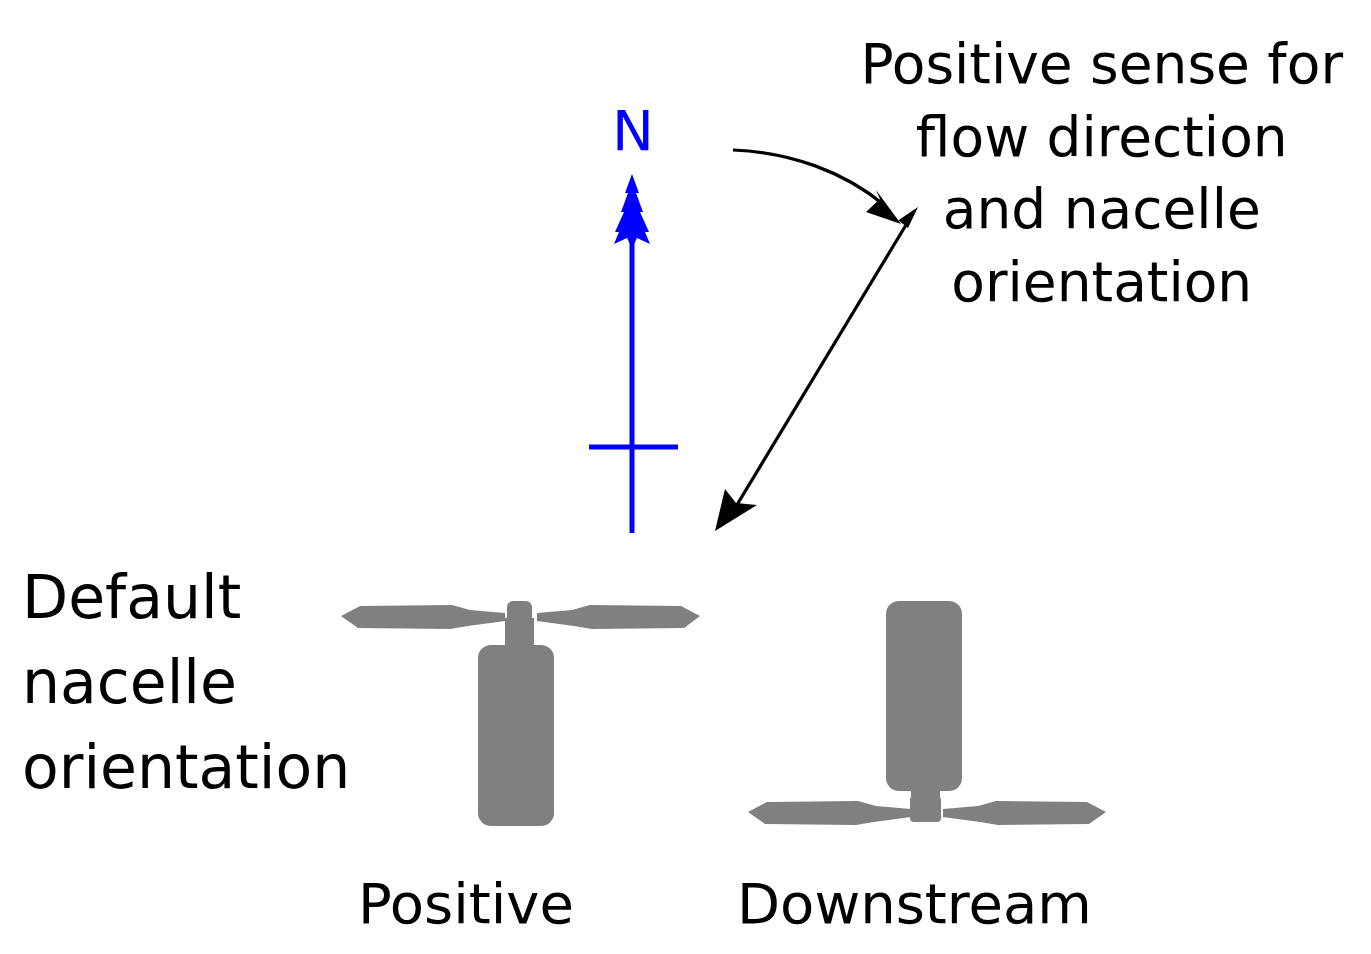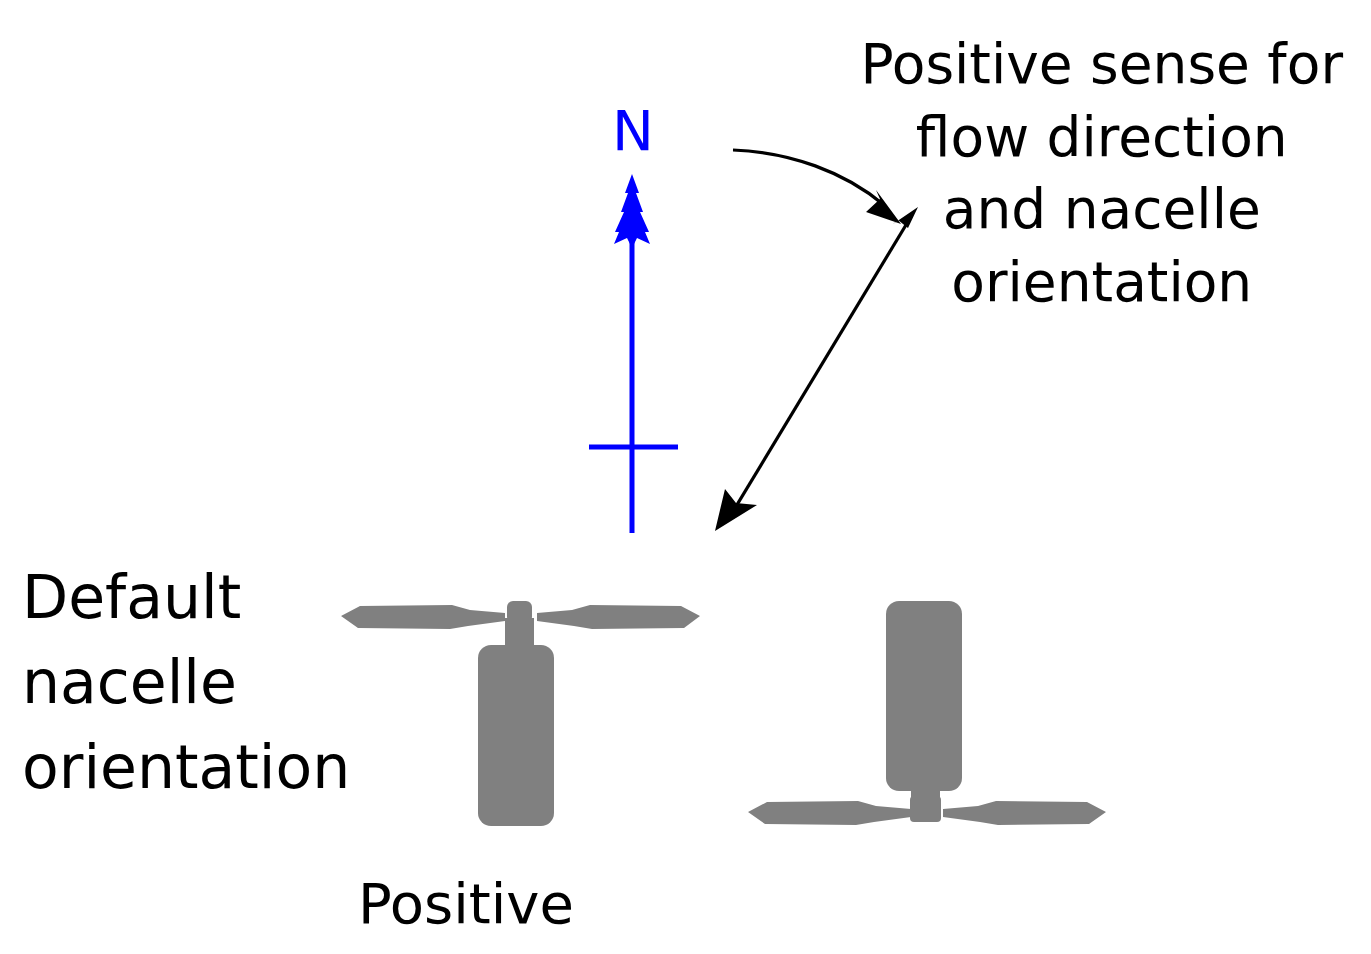--- a/index.html
+++ b/index.html
@@ -145,14 +145,15 @@
 orientation</div>
 
   <div class="label" id="default-nacelle-label">Default
 nacelle
 orientation</div>
 
   <div class="label" id="compass-n-label">N</div>
 
   <div class="label" id="upstream-caption">Positive</div>
 
+  <div class="label" id="downstream-caption">Downstream</div>
 
 </div>
 
 </body></html>

